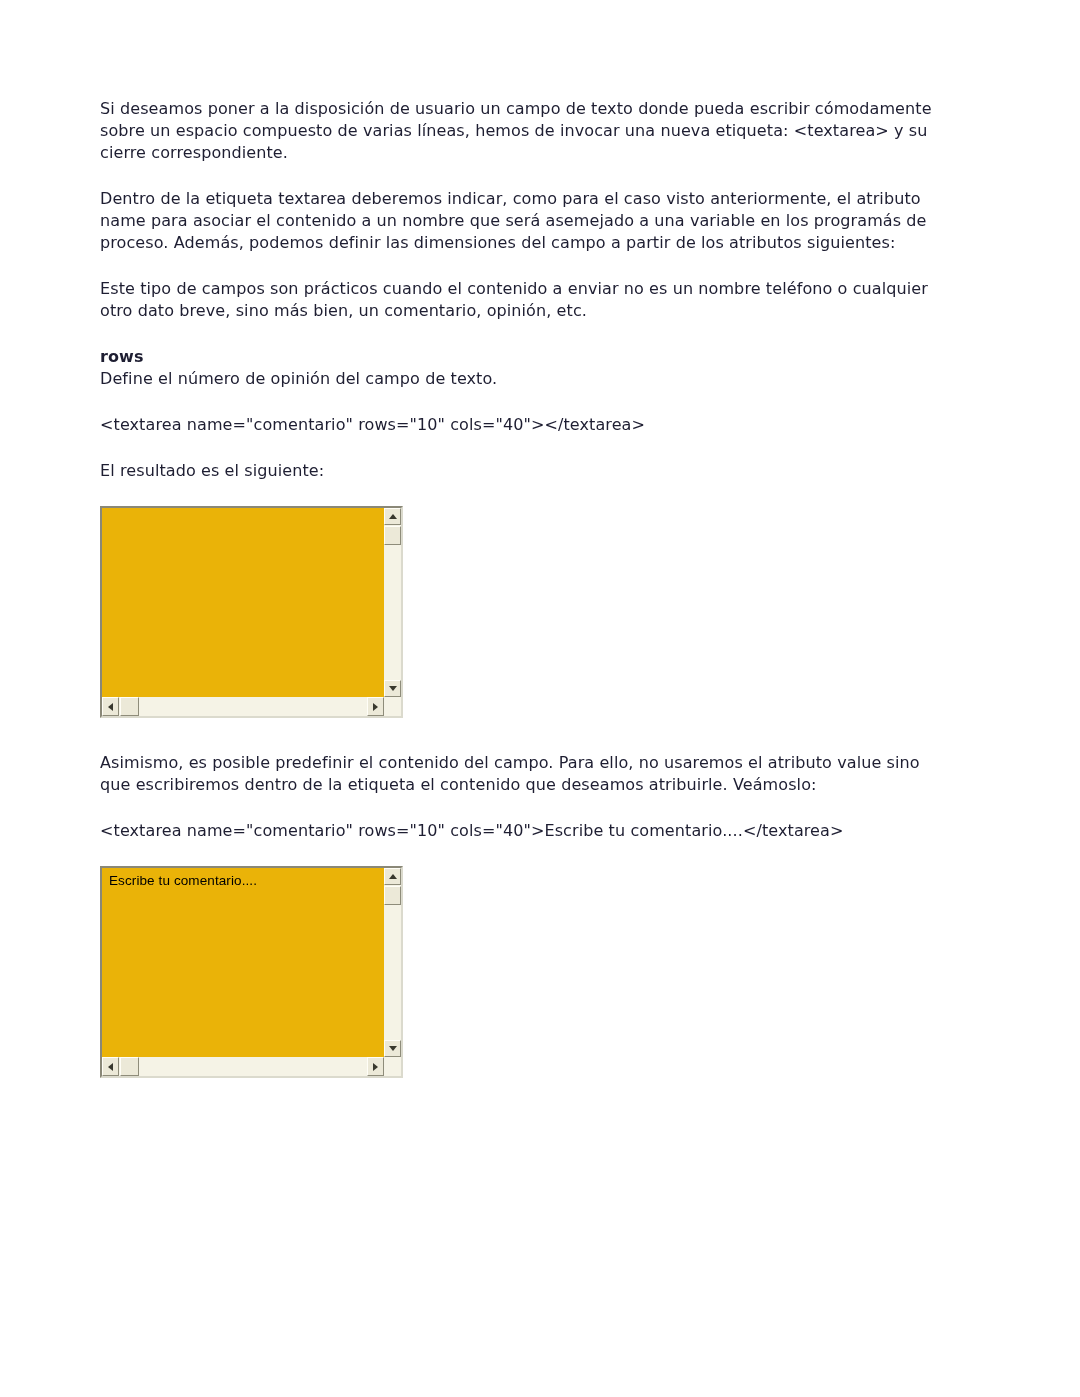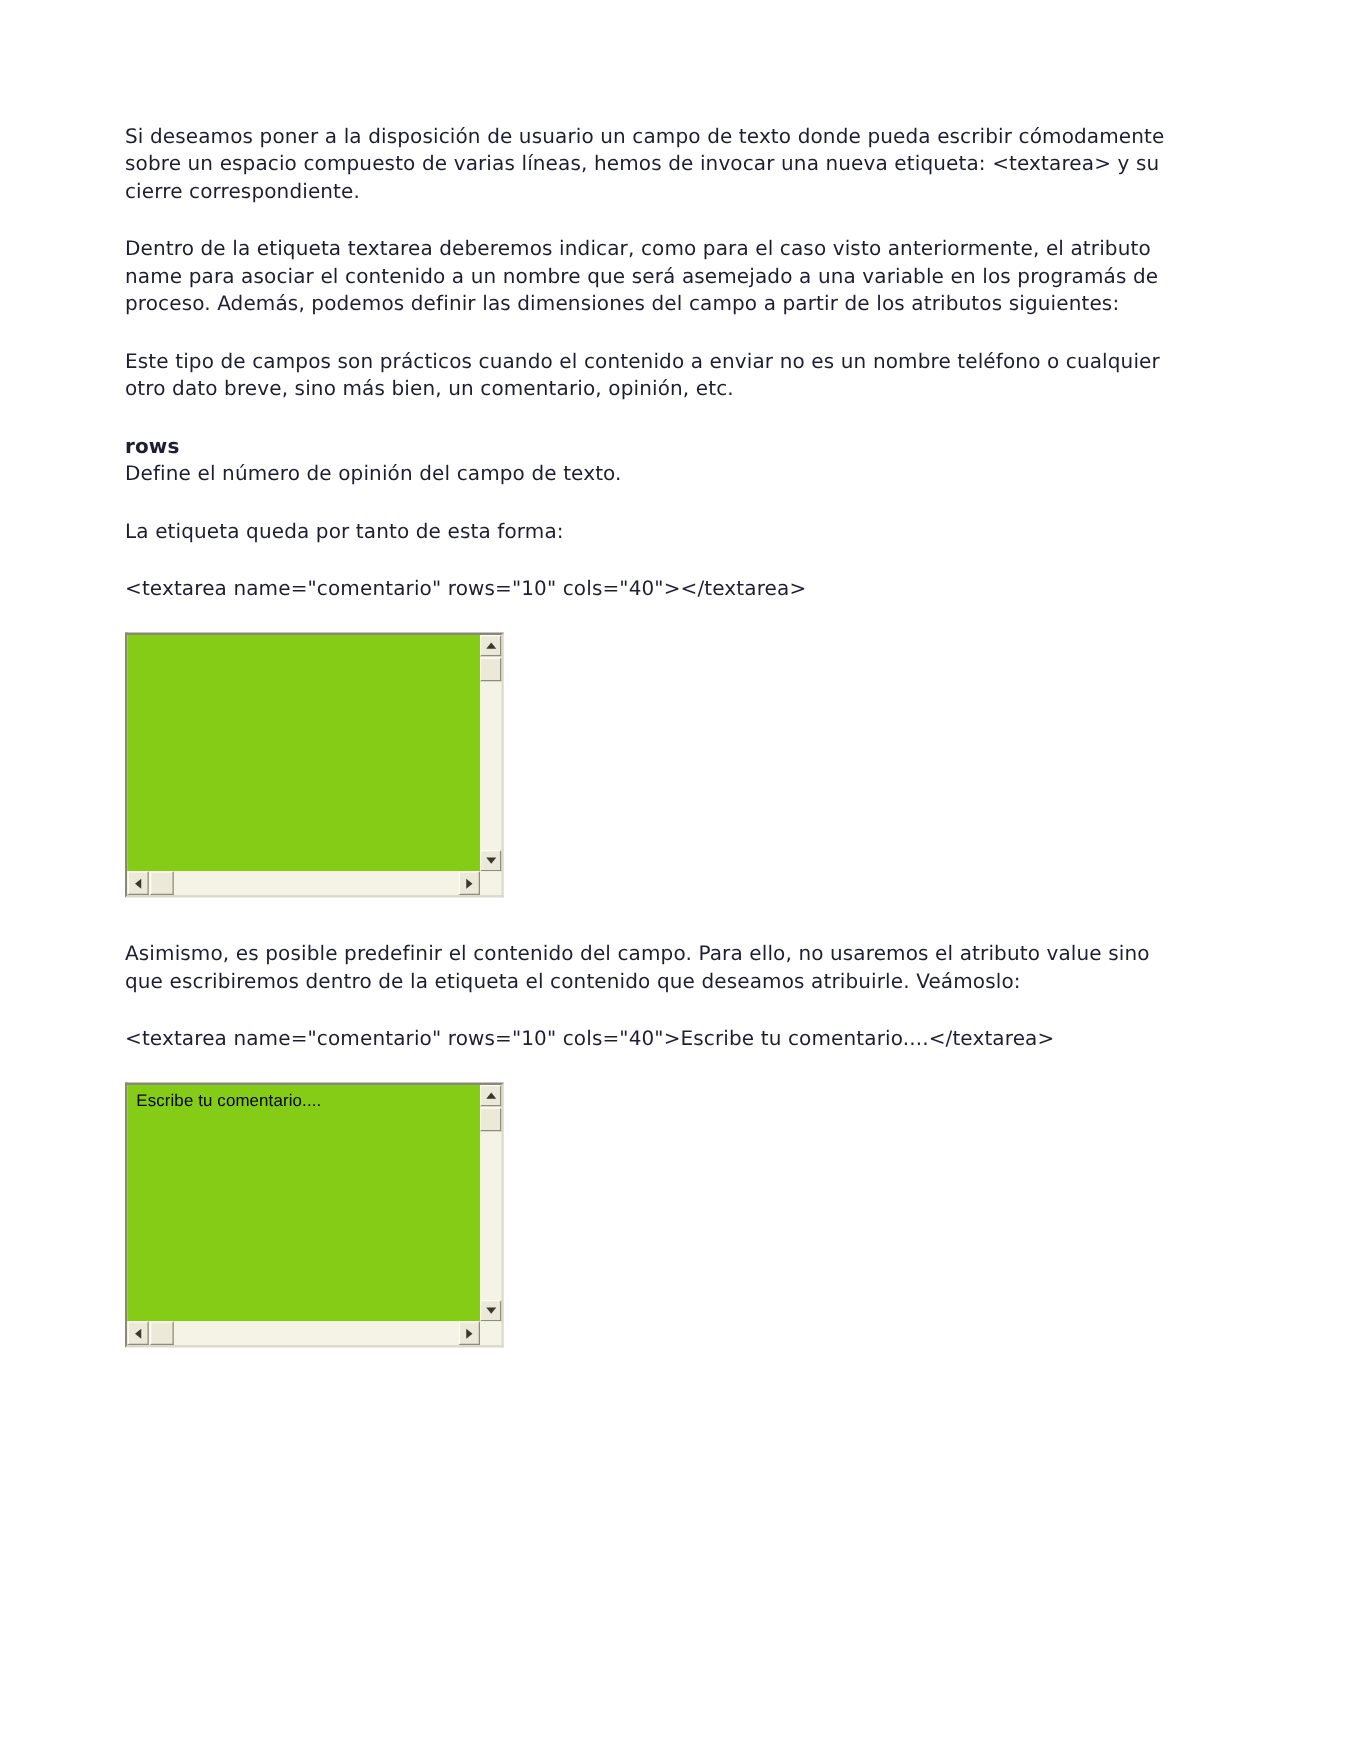--- a/index.html
+++ b/index.html
@@ -37,21 +37,21 @@
     box-sizing: border-box;
   }
   .ta-text {
     grid-column: 1; grid-row: 1;
     padding: 5px 7px;
     font-family: "Liberation Sans", sans-serif;
     font-size: 13.5px;
     line-height: 16px;
     color: #000000;
     overflow: hidden;
-    background: #84cc16;
+    background: #eab308;
   }
   .ta-vscroll {
     grid-column: 2; grid-row: 1;
     display: flex; flex-direction: column;
     background: #f5f3e6;
   }
   .ta-hscroll {
     grid-column: 1; grid-row: 2;
     display: flex;
     background: #f5f3e6;
@@ -98,24 +98,24 @@
     <p>Dentro de la etiqueta textarea deberemos indicar, como para el caso visto anteriormente, el atributo name para asociar el contenido a un nombre que será asemejado a una variable en los programás de proceso. Además, podemos definir las dimensiones del campo a partir de los atributos siguientes:</p>
 
     <p>Este tipo de campos son prácticos cuando el contenido a enviar no es un nombre teléfono o cualquier otro dato breve, sino más bien, un comentario, opinión, etc.</p>
 
     <div class="defblock">
       <div class="term">rows</div>
       <div>Define el número de opinión del campo de texto.</div>
     </div>
 
 
-    <p>La etiqueta queda por tanto de esta forma:</p>
 
     <p class="code">&lt;textarea name="comentario" rows="10" cols="40"&gt;&lt;/textarea&gt;</p>
 
+    <p>El resultado es el siguiente:</p>
 
     <div class="ta-widget">
       <div class="ta-text"></div>
       <div class="ta-vscroll">
         <div class="sb-btn">
             <span class="arr arr-up"></span>
           </div>
         <div class="sb-track">
           <div class="sb-thumb sb-thumb-v"></div>
         </div>

